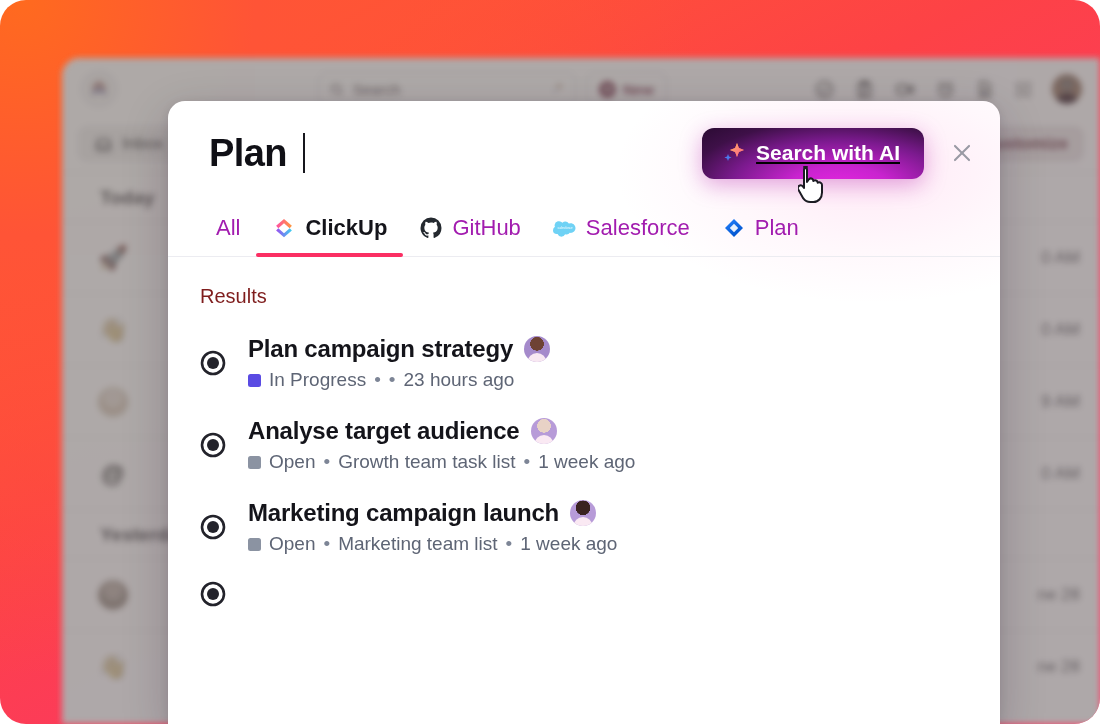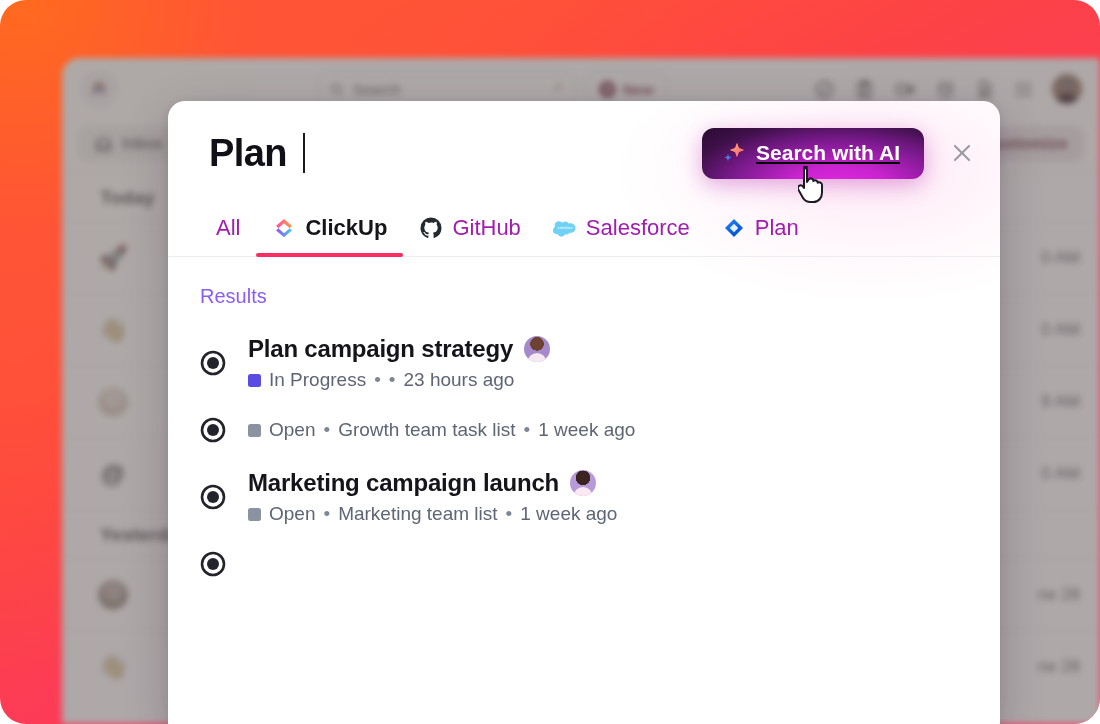--- a/index.html
+++ b/index.html
@@ -291,21 +291,21 @@
   .tab-ico { width: 24px; height: 24px; display: flex; align-items: center; justify-content: center; flex: 0 0 auto; }
 
   
   .results-area {
     flex: 1;
     overflow: hidden;
     padding: 0 32px;
   }
   .results-label {
     font-size: 20px;
-    color: #8b5cf6;
+    color: #7f1d1d;
     font-weight: 500;
     padding: 28px 0 14px 0;
   }
   .result-row {
     display: flex;
     align-items: center;
     gap: 22px;
     padding: 13px 0;
     cursor: pointer;
   }
@@ -614,20 +614,24 @@
       </div>
 
       <div class="result-row">
         <span class="radio-ico">
           <svg width="26" height="26" viewBox="0 0 26 26">
             <circle cx="13" cy="13" r="11" fill="none" stroke="#23232B" stroke-width="2.6"></circle>
             <circle cx="13" cy="13" r="6" fill="#23232B"></circle>
           </svg>
         </span>
         <div class="r-body">
+          <div class="r-title-line">
+            <span class="r-title">Analyse target audience</span>
+            <span class="r-avatar av-p2"></span>
+          </div>
           <div class="r-meta">
             <span class="status-sq" style="background:#8B93A2"></span>
             <span>Open</span>
             <span class="dot-sep">•</span>
             <span>Growth team task list</span>
             <span class="dot-sep">•</span>
             <span>1 week ago</span>
           </div>
         </div>
       </div>

